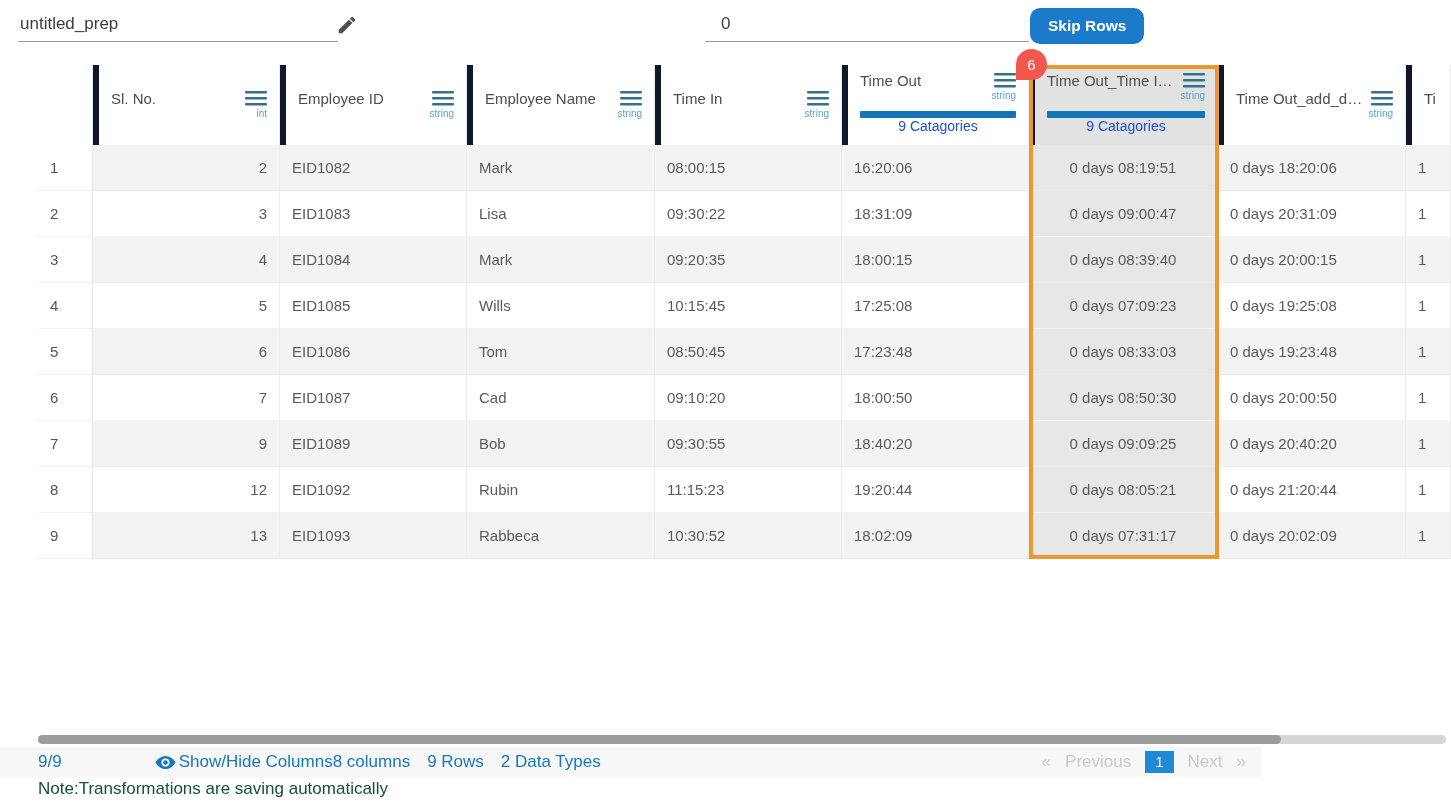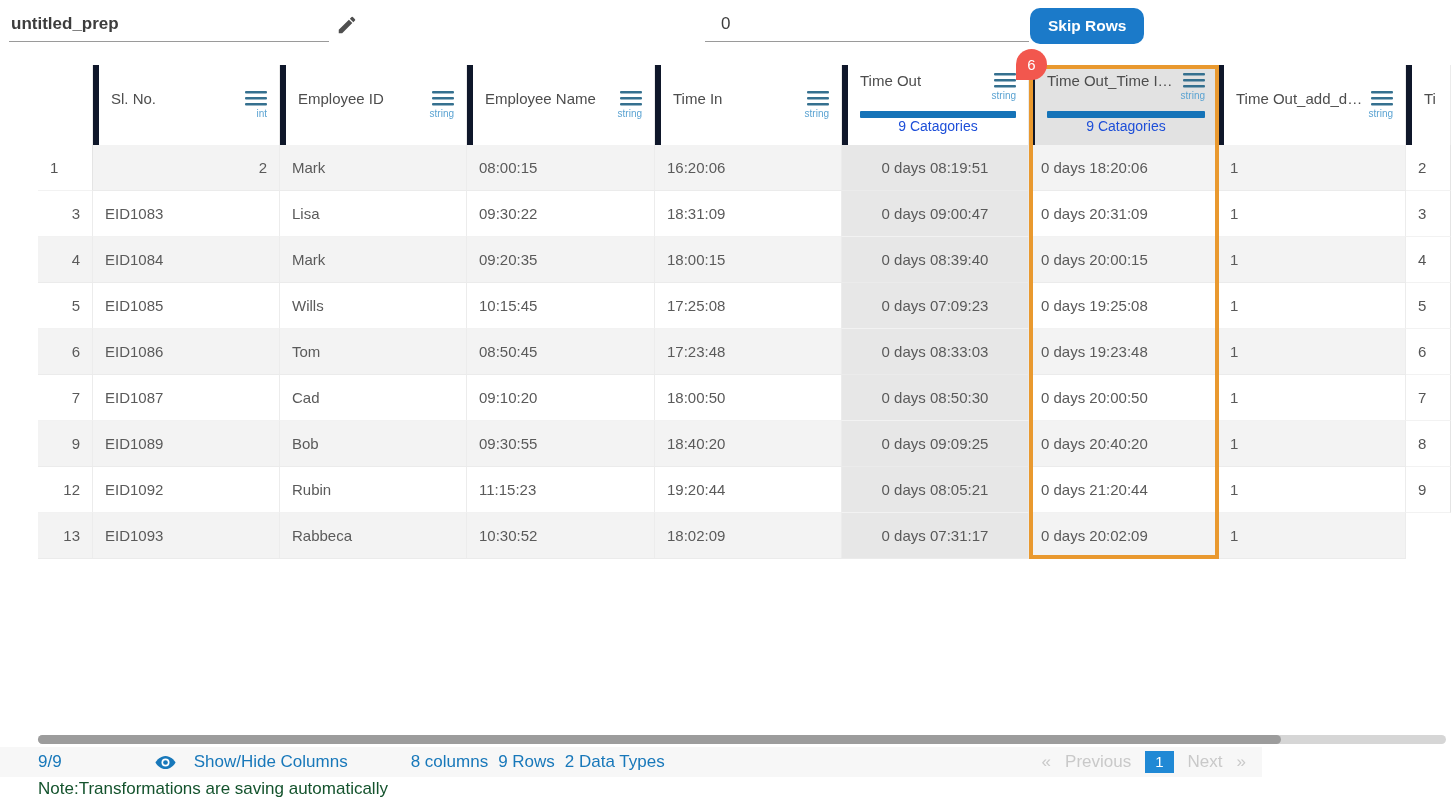--- a/index.html
+++ b/index.html
@@ -4,21 +4,21 @@
 <style>
   * { margin:0; padding:0; box-sizing:border-box; }
   html,body { width:1451px; height:804px; overflow:hidden; background:#fff;
     font-family:"Liberation Sans","DejaVu Sans",sans-serif; position:relative; }
 
   
   .topbar { position:absolute; left:0; top:0; width:1451px; height:65px; }
   .underline-input { border:none; outline:none; border-bottom:1px solid #9a9a9a;
     font-family:inherit; font-size:17px; color:#3d3d3d; background:transparent;
     padding:6px 2px 7px 2px; }
-  .name-input { position:absolute; left:9px; top:8px; width:320px;font-weight:bold; }
+  .name-input { position:absolute; left:18px; top:8px; width:320px; }
   .pencil { position:absolute; left:336px; top:14px; width:22px; height:22px; cursor:pointer; }
   .skip-input { position:absolute; left:705px; top:8px; width:324px; padding-left:16px; }
   .skip-btn { position:absolute; left:1030px; top:8px; height:36px; padding:0 18px;
     background:#1b7ac9; color:#fff; border:none; border-radius:10px;
     font-family:inherit; font-size:15.5px; font-weight:bold; cursor:pointer; }
 
   
   .table-wrap { position:absolute; left:38px; top:65px; width:1413px; }
   .grid { display:grid; position:relative;
     grid-template-columns:55px 187px 187px 188px 187px 187px 189px 188px minmax(44px,1fr);
@@ -50,22 +50,22 @@
     background:#f2574e; border-radius:50% 50% 50% 0; color:#fff; font-size:15px;
     display:flex; align-items:center; justify-content:center; cursor:pointer; z-index:3; }
 
   
   .hscroll { position:absolute; left:38px; top:735px; width:1408px; height:9px;
     background:#d6d6d6; border-radius:5px; }
   .hscroll-thumb { width:1243px; height:9px; background:#9c9c9c; border-radius:5px; }
   .footer { position:absolute; left:0; top:747px; width:1262px; height:30px;
     background:#f7f7f7; display:flex; align-items:center; font-size:17px; color:#1878ba; }
   .f-count { margin-left:38px; }
-  .f-showhide { margin-left:93px; display:flex; align-items:center; gap:18px; cursor:pointer; }
-  .f-stats { margin-left:63px; display:flex; gap:10px; }
+  .f-showhide { margin-left:93px; display:flex; align-items:center; gap:3px; cursor:pointer; }
+  .f-stats { display:flex; gap:17px; }
   .pager { margin-left:auto; margin-right:16px; display:flex; align-items:center;
     gap:14px; color:#c9c9c9; }
   .pager .pg { cursor:pointer; }
   .page-box { background:#2089d5; color:#fff; font-size:15px; padding:2px 10px 3px 10px;
     cursor:pointer; }
   .note { position:absolute; left:38px; top:779px; font-size:17px; color:#14532d; }
 </style>
 </head>
 <body>
 
@@ -165,20 +165,21 @@
         <div class="h-type">string</div>
       </div>
       <div class="h-cell">
         <div class="h-top plain">
           <div class="h-title">Ti</div>
         </div>
         <div class="h-type"></div>
       </div>
       <div class="cell idx">1</div>
       <div class="cell stripe num">2</div>
+      <div class="cell stripe">EID1082</div>
       <div class="cell stripe">Mark</div>
       <div class="cell stripe">08:00:15</div>
       <div class="cell stripe">16:20:06</div>
       <div class="cell stripe hlc">0 days 08:19:51</div>
       <div class="cell stripe">0 days 18:20:06</div>
       <div class="cell stripe">1</div>
       <div class="cell idx">2</div>
       <div class="cell num">3</div>
       <div class="cell">EID1083</div>
       <div class="cell">Lisa</div>

